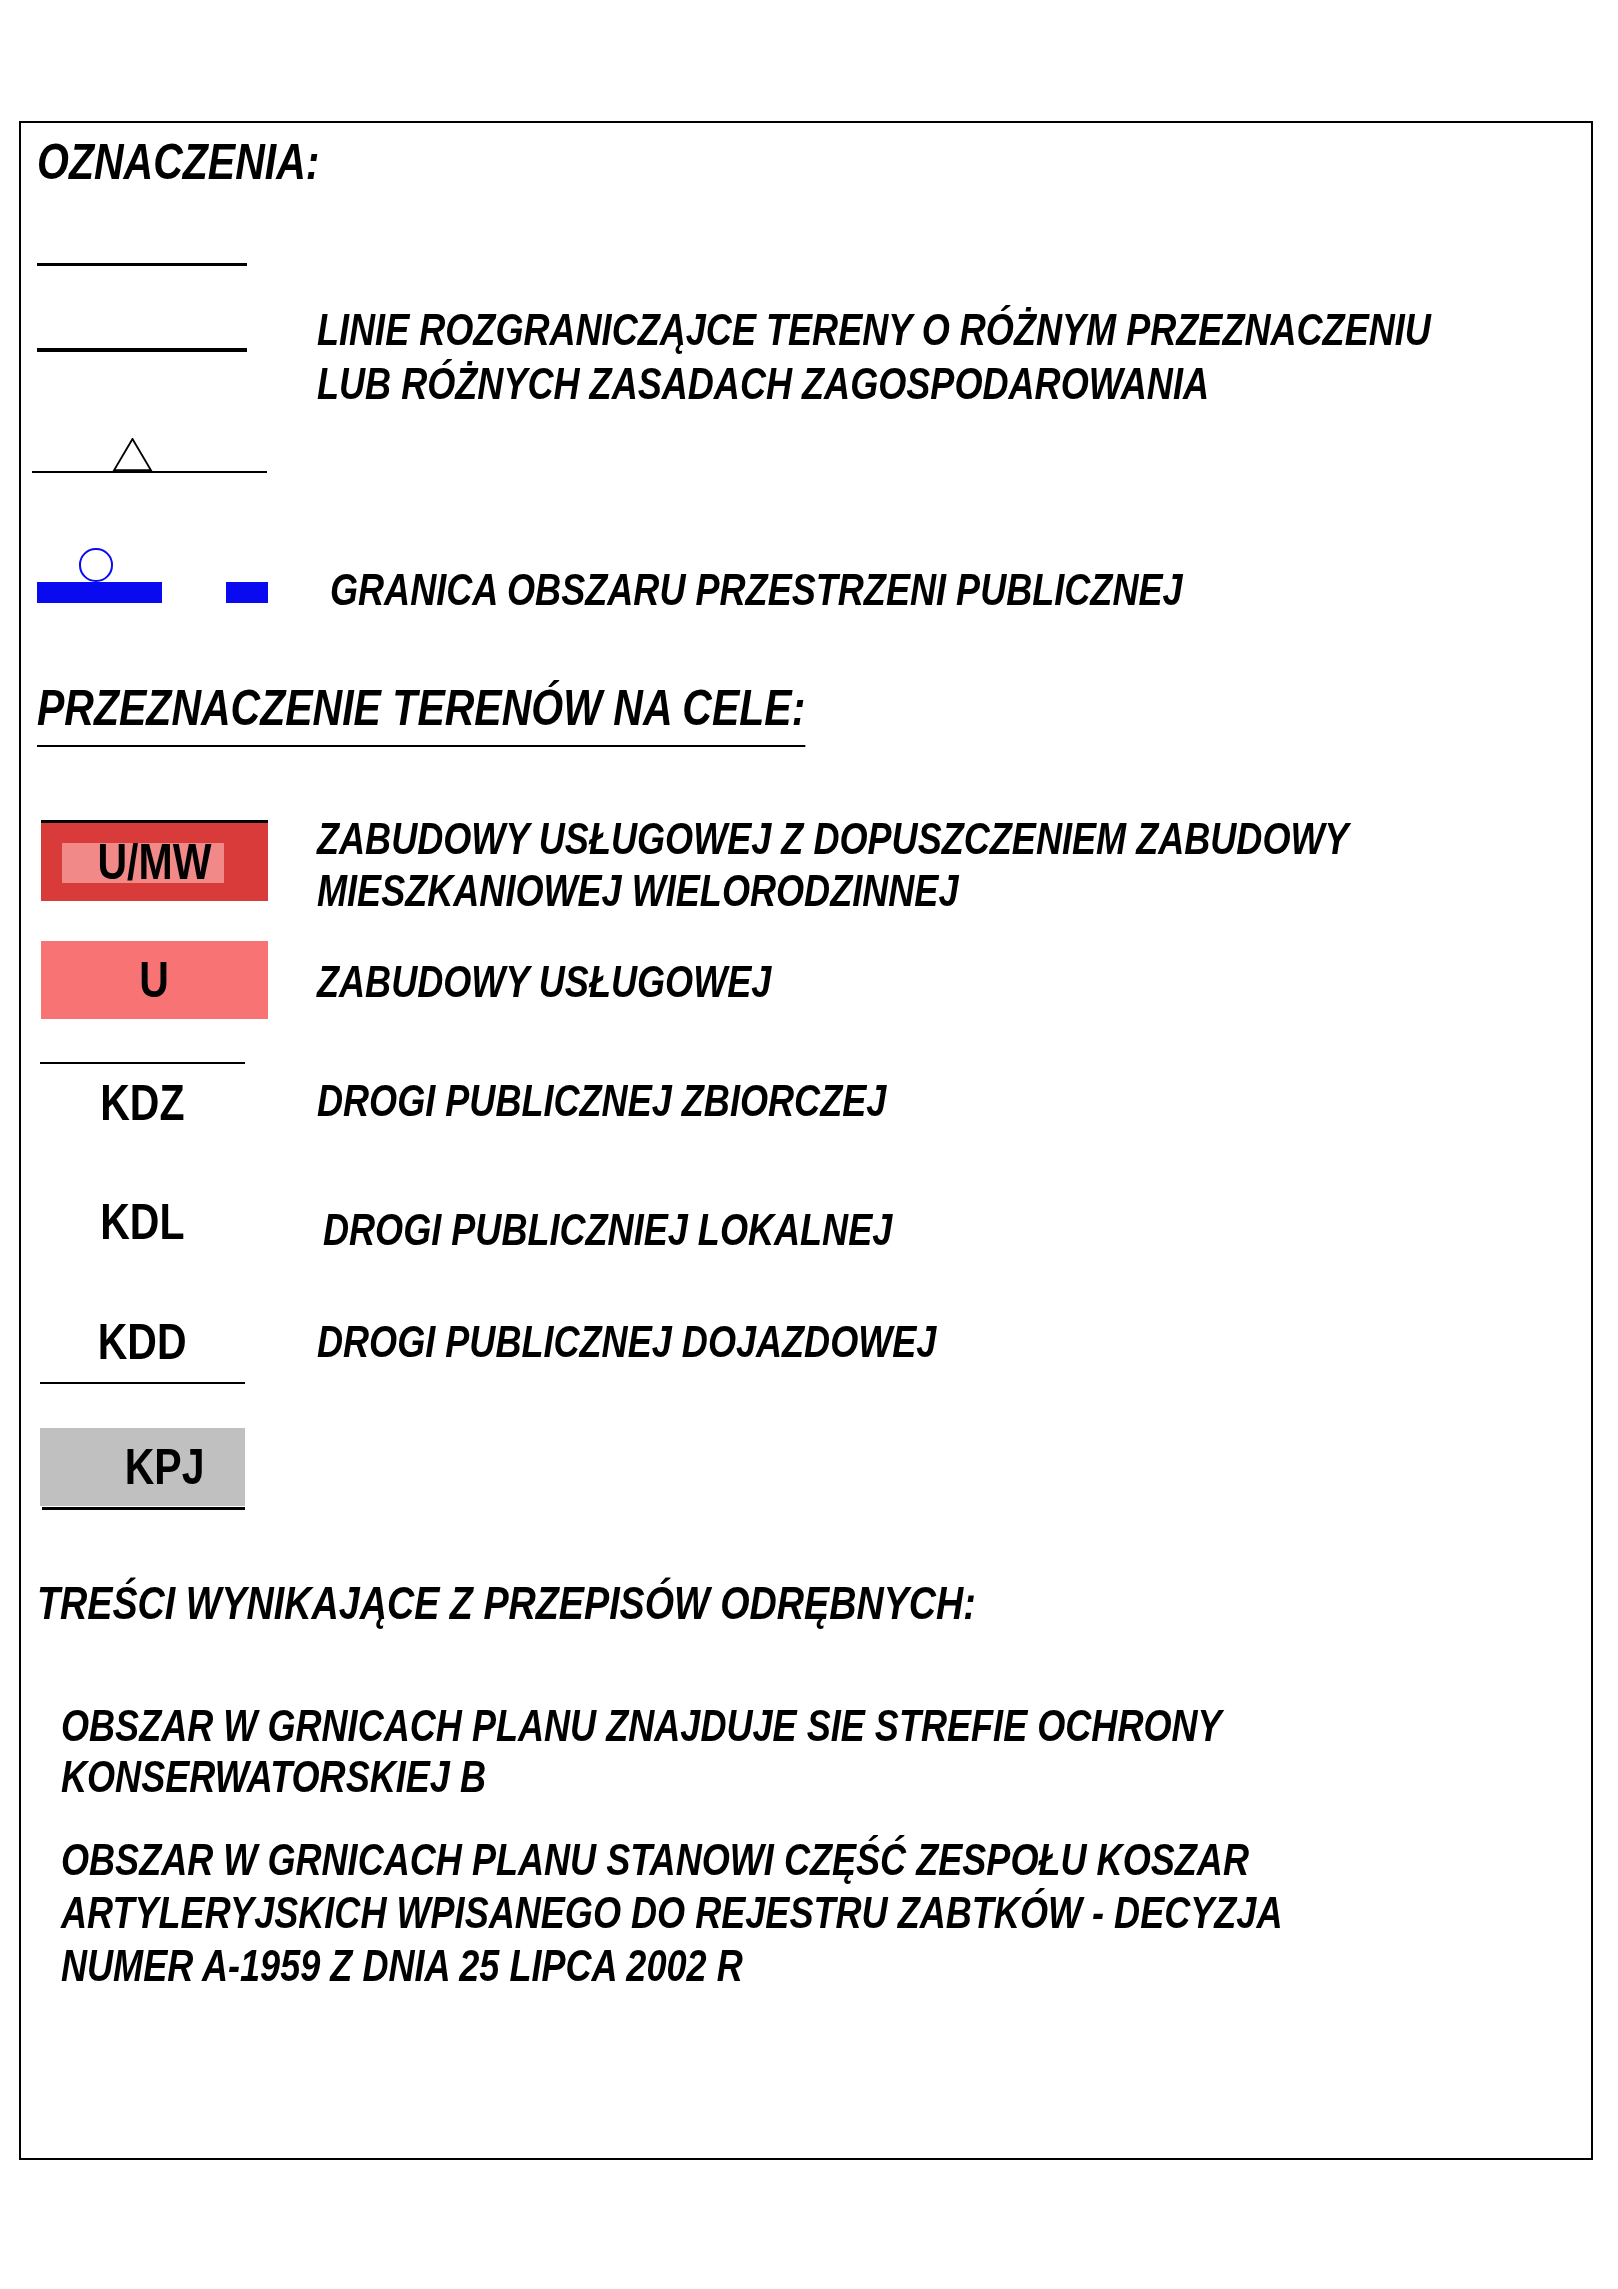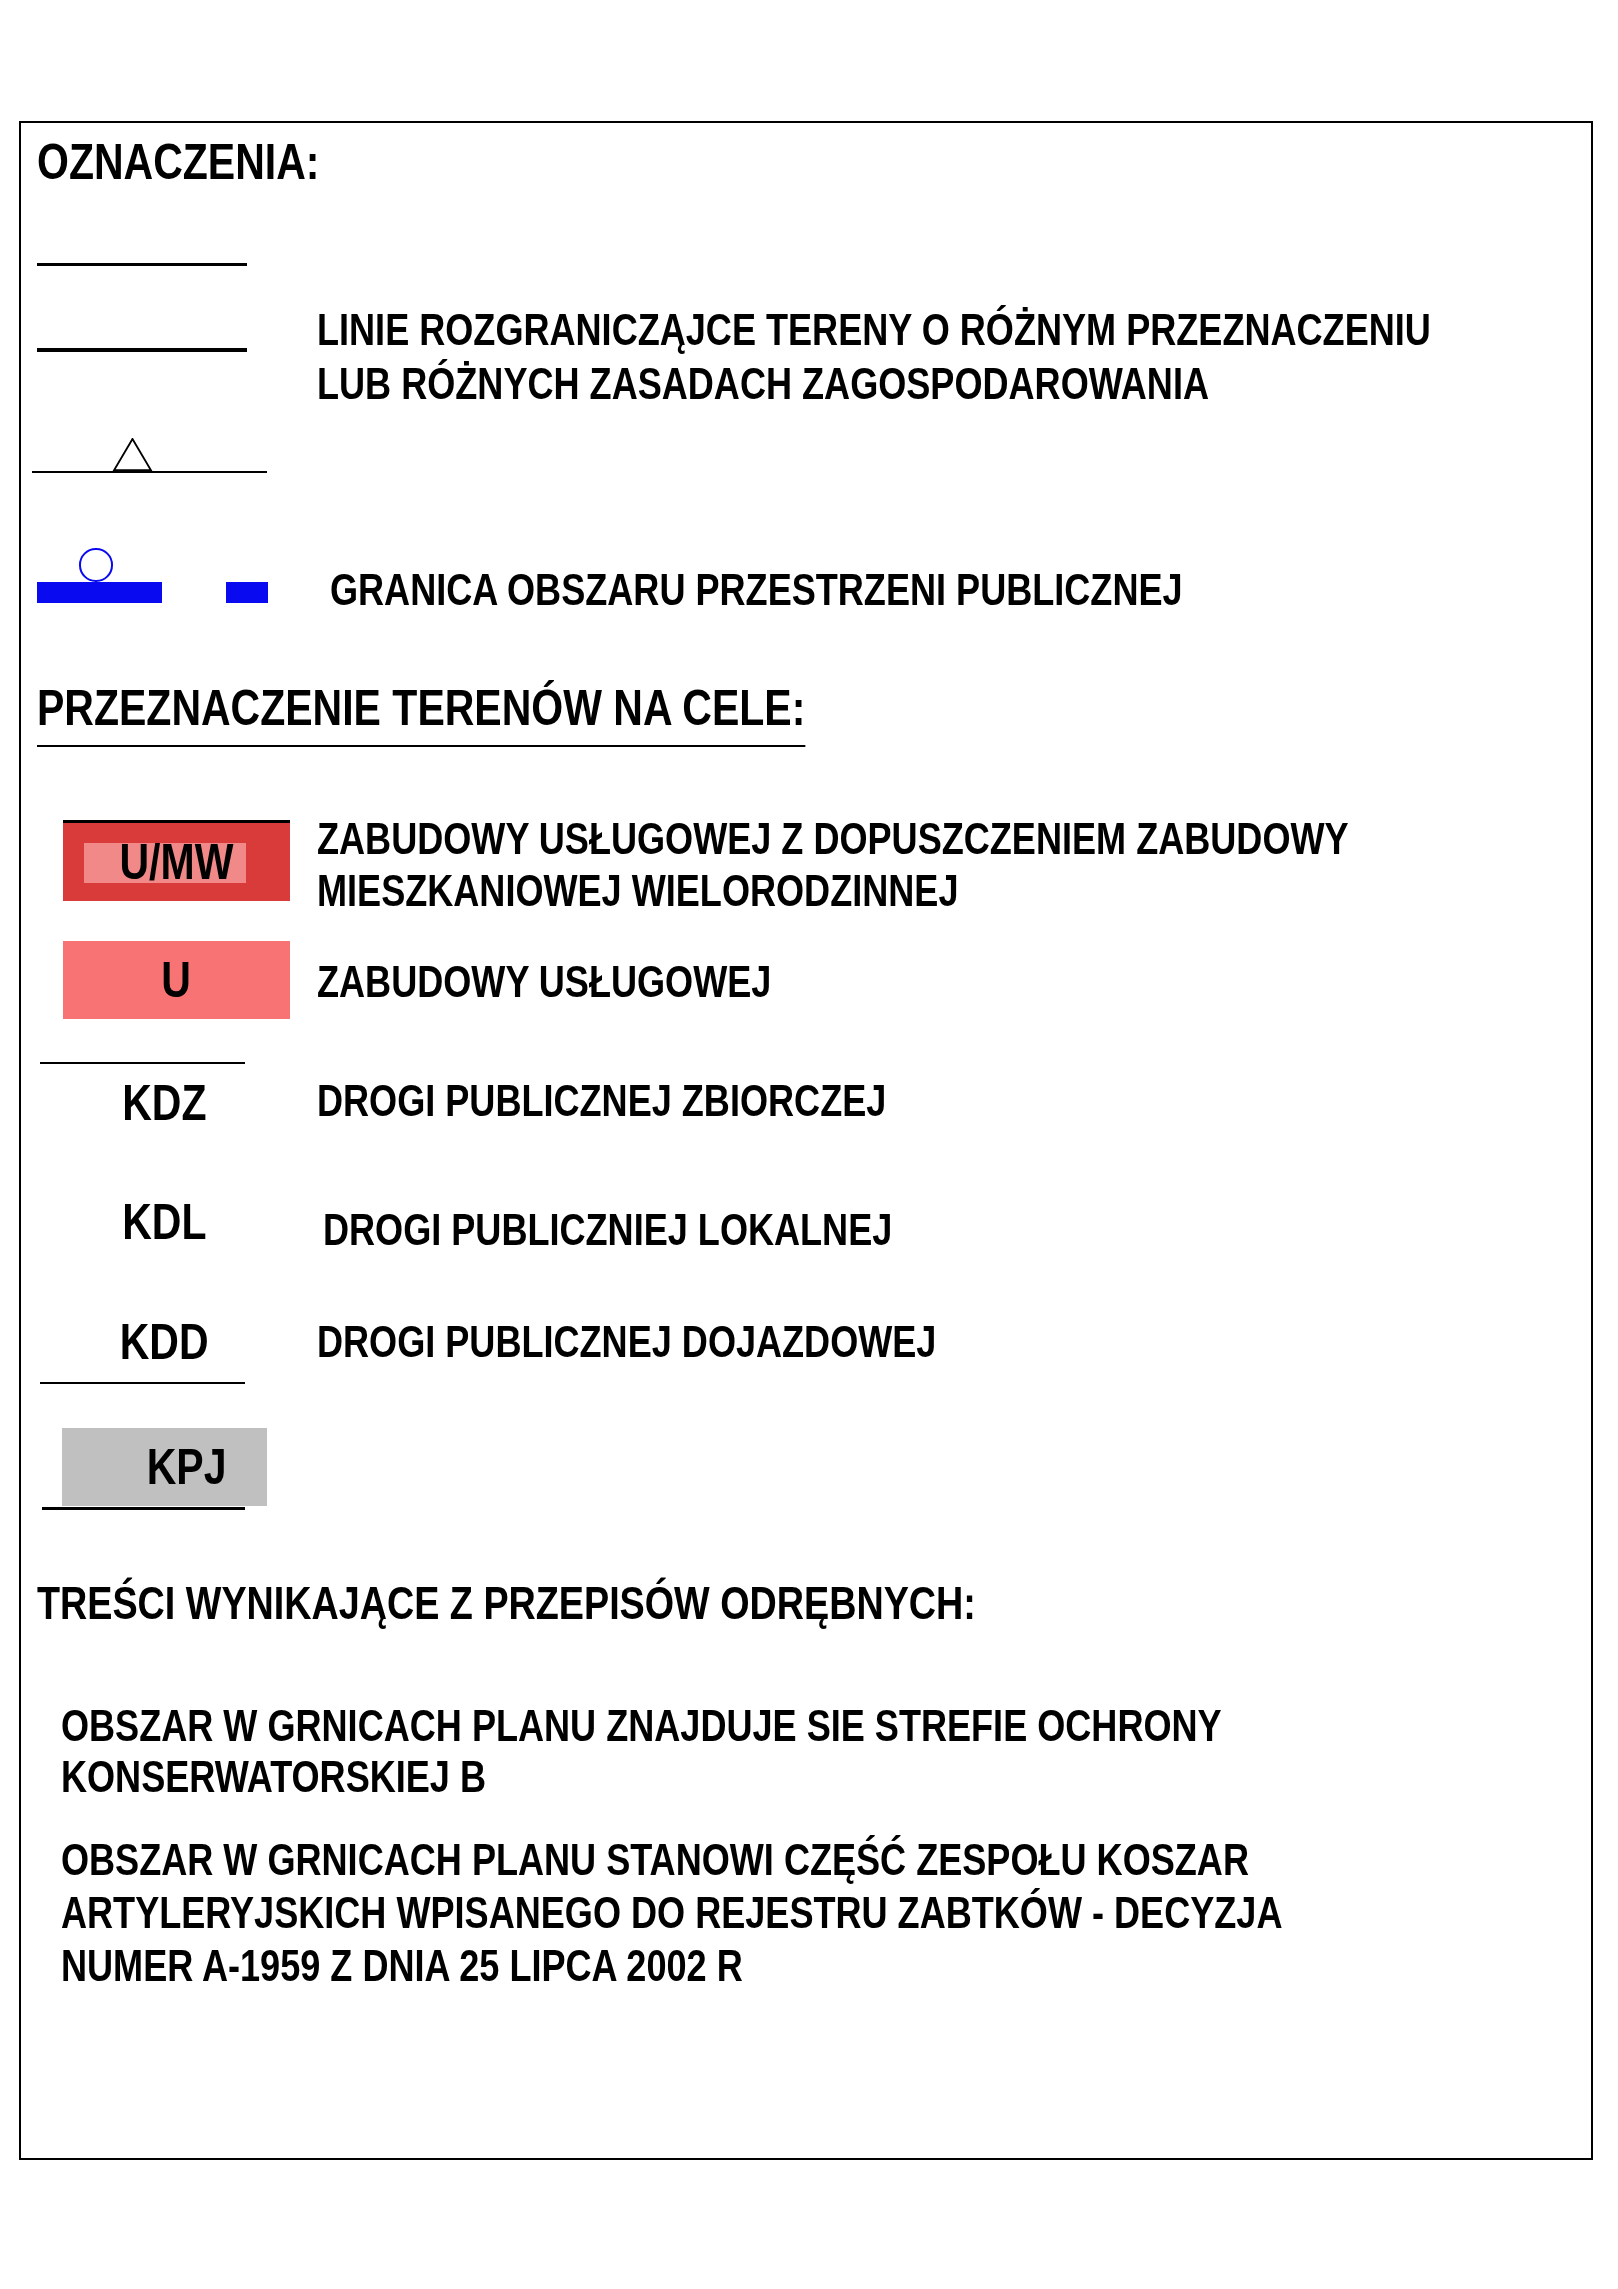--- a/index.html
+++ b/index.html
@@ -18,20 +18,21 @@
     width: 1574px; height: 2039px;
     border: 2.8px solid #000;
     box-sizing: border-box;
   }
   .t {
     position: absolute;
     font-weight: bold;
     white-space: nowrap;
     font-size: 44px;
     line-height: 52px;
+    font-style: italic;
   }
   .h { font-size: 50px; line-height: 55px; }
   .cx {
     display: inline-block;
     transform: scaleX(0.82);
     transform-origin: 0 50%;
     white-space: nowrap;
   }
   .underlined { border-bottom: 2.8px solid #000; padding-bottom: 9.2px; }
   .sym-line { position: absolute; background: #000; }
@@ -43,21 +44,20 @@
     border: 2.8px solid var(--public-space-blue, #0a0af0);
     border-radius: 50%;
     background: transparent;
   }
   .code-box {
     position: absolute;
     display: flex;
     align-items: center;
     justify-content: center;
     box-sizing: border-box;
-    margin-left: 22px;
   }
   .code {
     font-weight: bold;
     font-size: 50px;
     display: inline-block;
     transform: scaleX(0.82);
     transform-origin: 50% 50%;
     white-space: nowrap;
     position: relative;
     z-index: 2;

